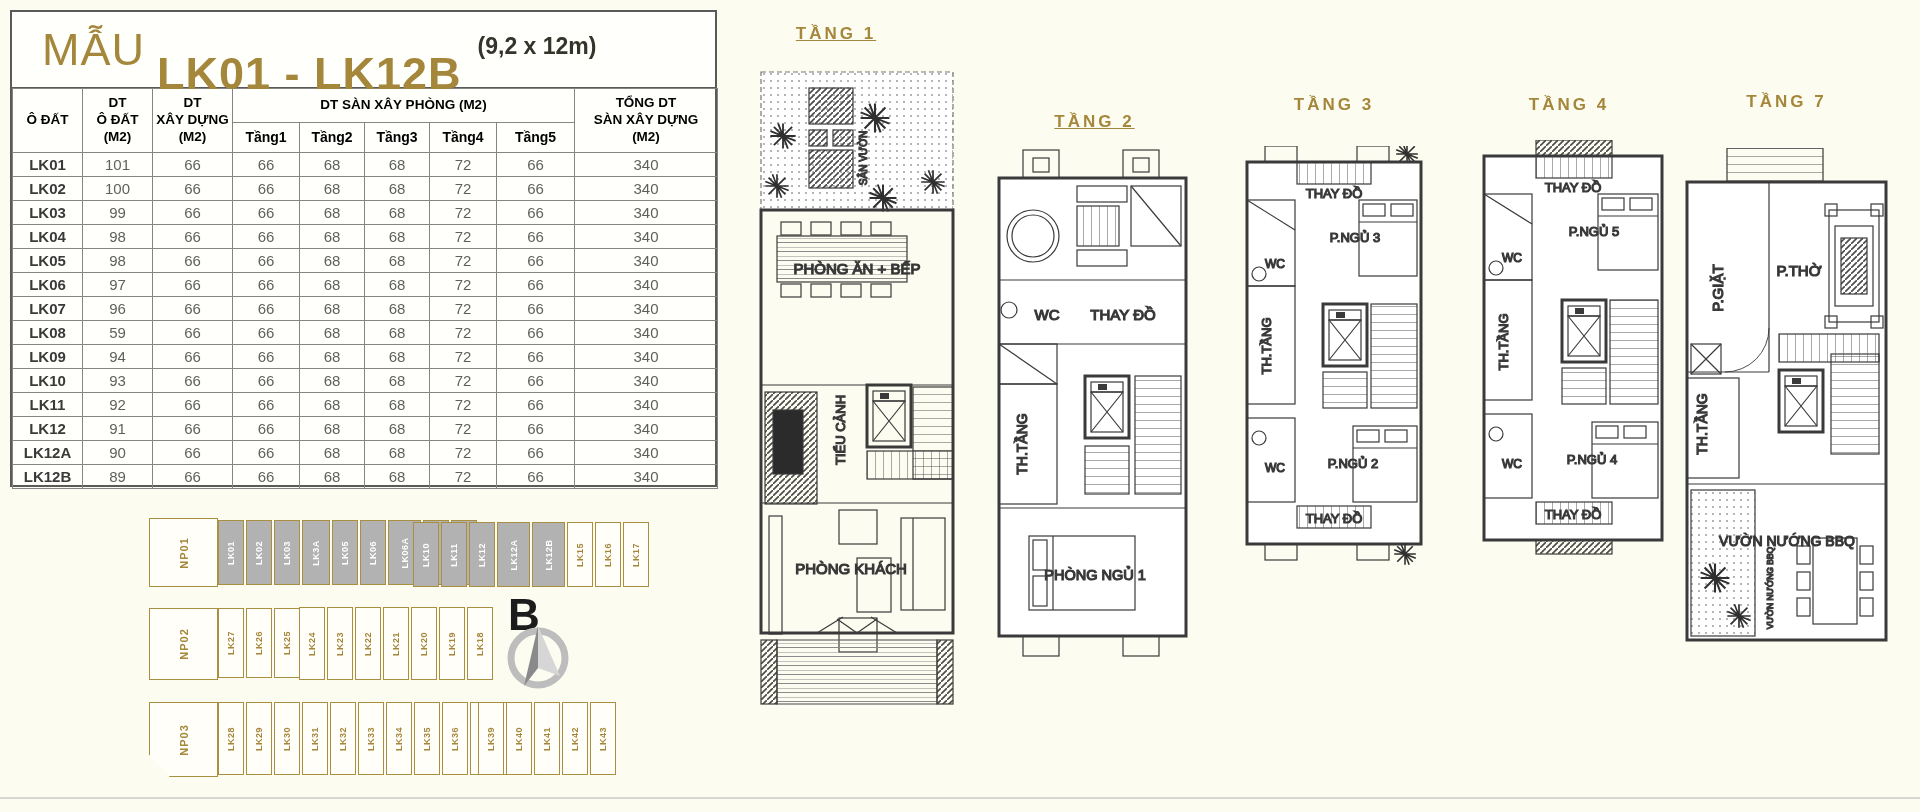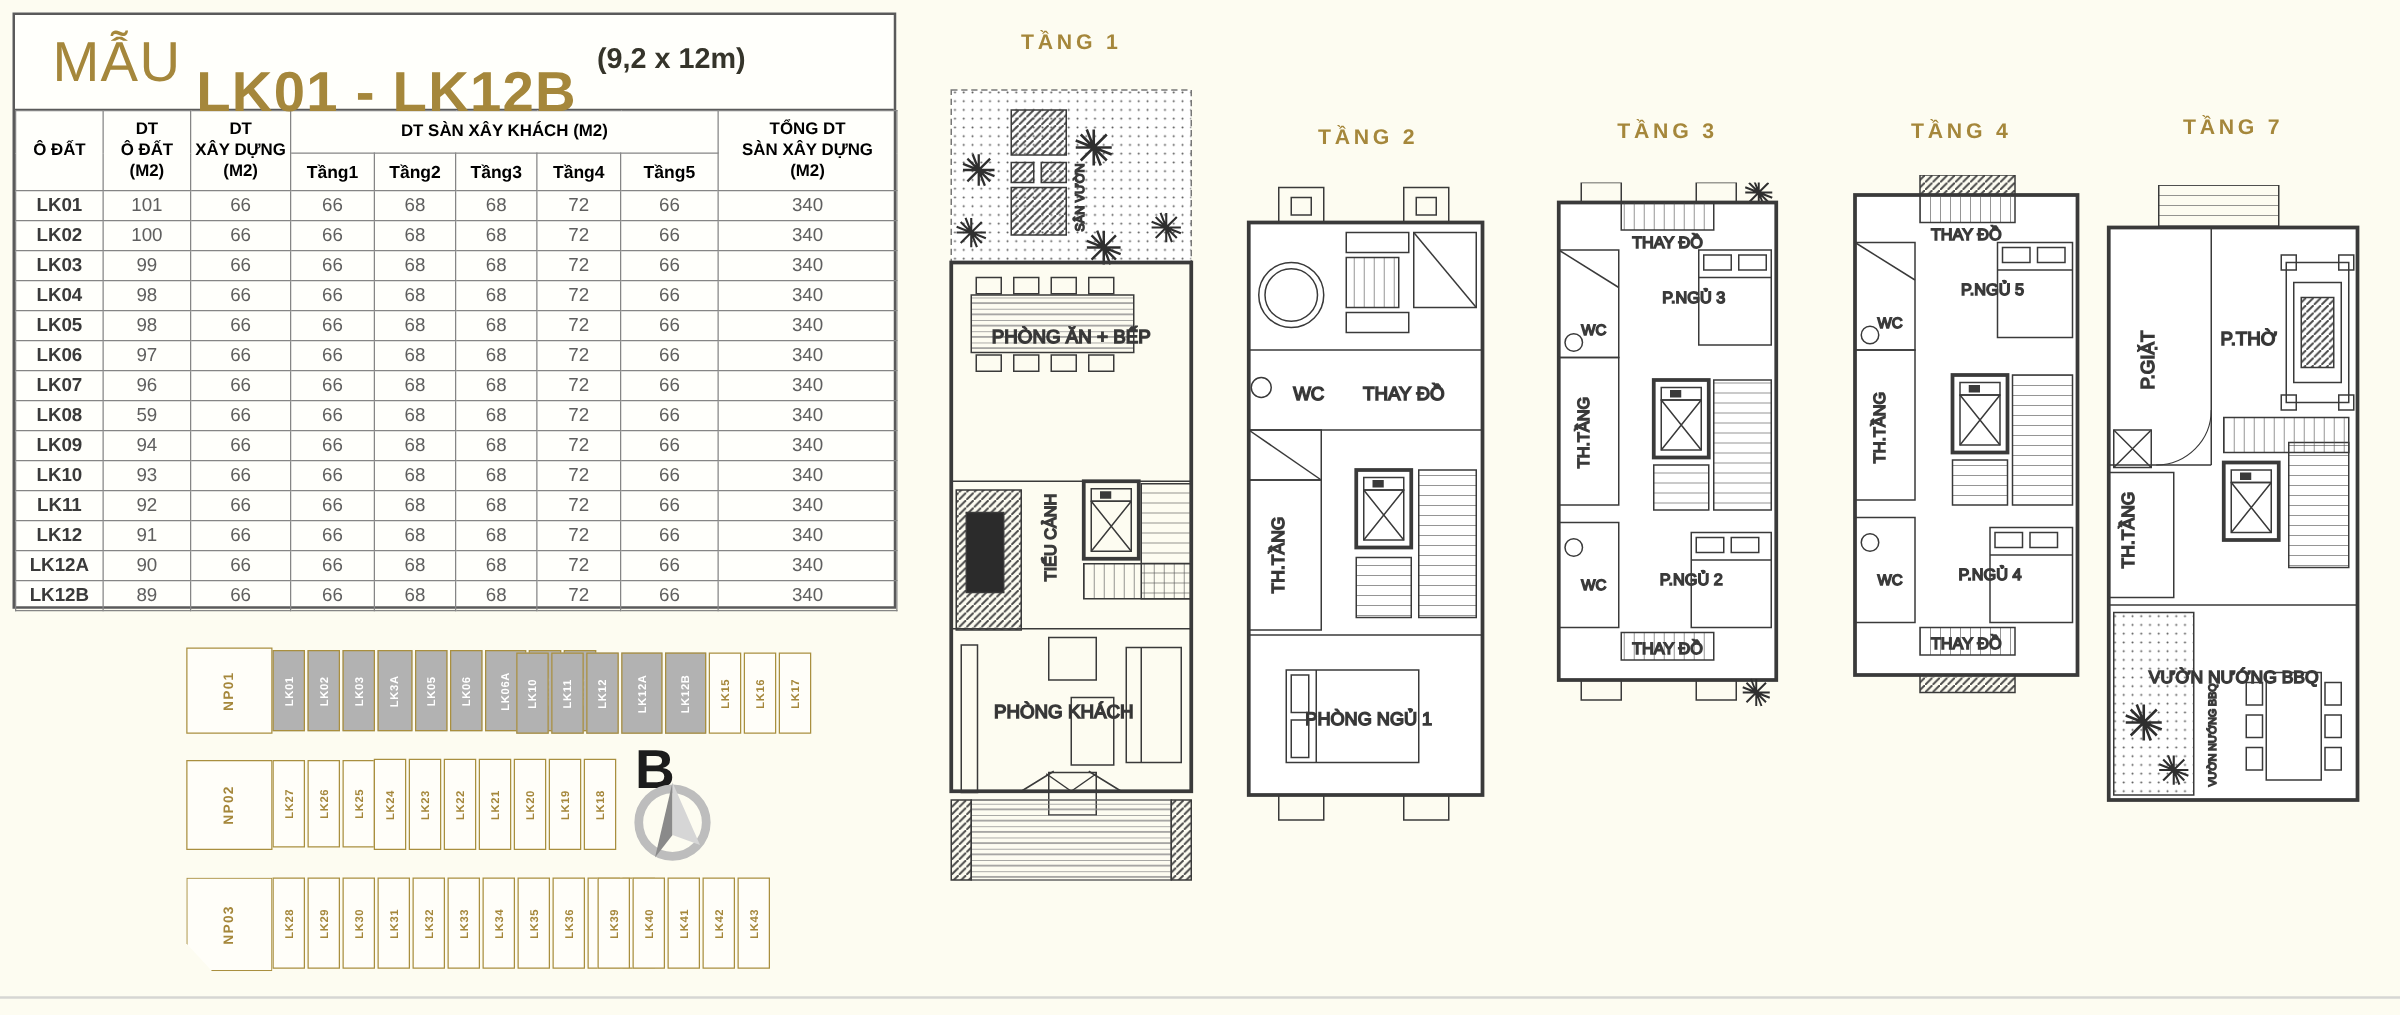--- a/index.html
+++ b/index.html
@@ -92,21 +92,21 @@
       </colgroup>
       <thead>
         <tr class="grp">
           <th rowspan="2">Ô ĐẤT</th>
           <th rowspan="2">DT
 Ô ĐẤT
 (M2)</th>
           <th rowspan="2">DT
 XÂY DỰNG
 (M2)</th>
-          <th colspan="5">DT SÀN XÂY KHÁCH (M2)</th>
+          <th colspan="5">DT SÀN XÂY PHÒNG (M2)</th>
           <th rowspan="2">TỔNG DT
 SÀN XÂY DỰNG
 (M2)</th>
         </tr>
         <tr>
             <th class="sub">Tầng1</th>
             <th class="sub">Tầng2</th>
             <th class="sub">Tầng3</th>
             <th class="sub">Tầng4</th>
             <th class="sub">Tầng5</th>
@@ -426,21 +426,21 @@
 
   <svg class="plan" style="left:492px;top:590px" width="90" height="110" viewBox="0 0 90 110">
     <text x="16" y="40" font-size="44" font-weight="bold" fill="#8f8f8f">B</text>
     <circle cx="46" cy="68" r="27" fill="none" stroke="#bdbdbd" stroke-width="7"></circle>
     <polygon points="46,36 32,96 46,78" fill="#8a8a8a"></polygon>
     <polygon points="46,36 68,86 46,78" fill="#d6d6d6"></polygon>
   </svg>
 
   <div class="sep-line"></div>
 
-  <div class="plan-title" style="left:755px;top:24px;width:204px;">TẦNG 1</div>
+  <div class="plan-title" style="left:734px;top:24px;width:204px;text-decoration:underline;">TẦNG 1</div>
   <svg class="plan" style="left:755px;top:58px" width="204" height="652" viewBox="0 0 204 652">
     <g fill="none" stroke="#3a3a3a" stroke-width="1.2">
       <rect x="6" y="14" width="192" height="138" fill="#ffffff" stroke="none"></rect>
       <rect x="6" y="14" width="192" height="138" fill="url(#dots)" stroke="#777" stroke-dasharray="5 3"></rect>
       <g>
         <rect x="54" y="30" width="44" height="36" fill="url(#diag)"></rect>
         <rect x="54" y="72" width="18" height="16" fill="url(#diag)"></rect>
         <rect x="78" y="72" width="20" height="16" fill="url(#diag)"></rect>
         <rect x="54" y="92" width="44" height="38" fill="url(#diag)"></rect>
       </g>
@@ -484,21 +484,21 @@
       <text x="96" y="516" text-anchor="middle" font-size="15">PHÒNG KHÁCH</text>
       <g>
         <rect x="22" y="582" width="160" height="64" fill="url(#planks)" stroke="#666"></rect>
         <rect x="6" y="582" width="16" height="64" fill="url(#diag)"></rect>
         <rect x="182" y="582" width="16" height="64" fill="url(#diag)"></rect>
         <path d="M62 575l26-16M142 575l-26-16M102 575l-20-14M102 575l20-14"></path>
       </g>
     </g>
   </svg>
 
-  <div class="plan-title" style="left:995px;top:100px;width:199px;">TẦNG 2</div>
+  <div class="plan-title" style="left:995px;top:112px;width:199px;text-decoration:underline;">TẦNG 2</div>
   <svg class="plan" style="left:995px;top:148px" width="199" height="512" viewBox="0 0 199 512">
     <g fill="none" stroke="#3a3a3a" stroke-width="1.2">
       <rect x="28" y="2" width="36" height="28"></rect>
         <rect x="38" y="10" width="16" height="14"></rect>
       <rect x="128" y="2" width="36" height="28"></rect>
         <rect x="138" y="10" width="16" height="14"></rect>
       <rect x="4" y="30" width="187" height="458" stroke-width="3" fill="#ffffff"></rect>
       <g>
         <circle cx="38" cy="88" r="26"></circle>
           <circle cx="38" cy="88" r="21"></circle>

